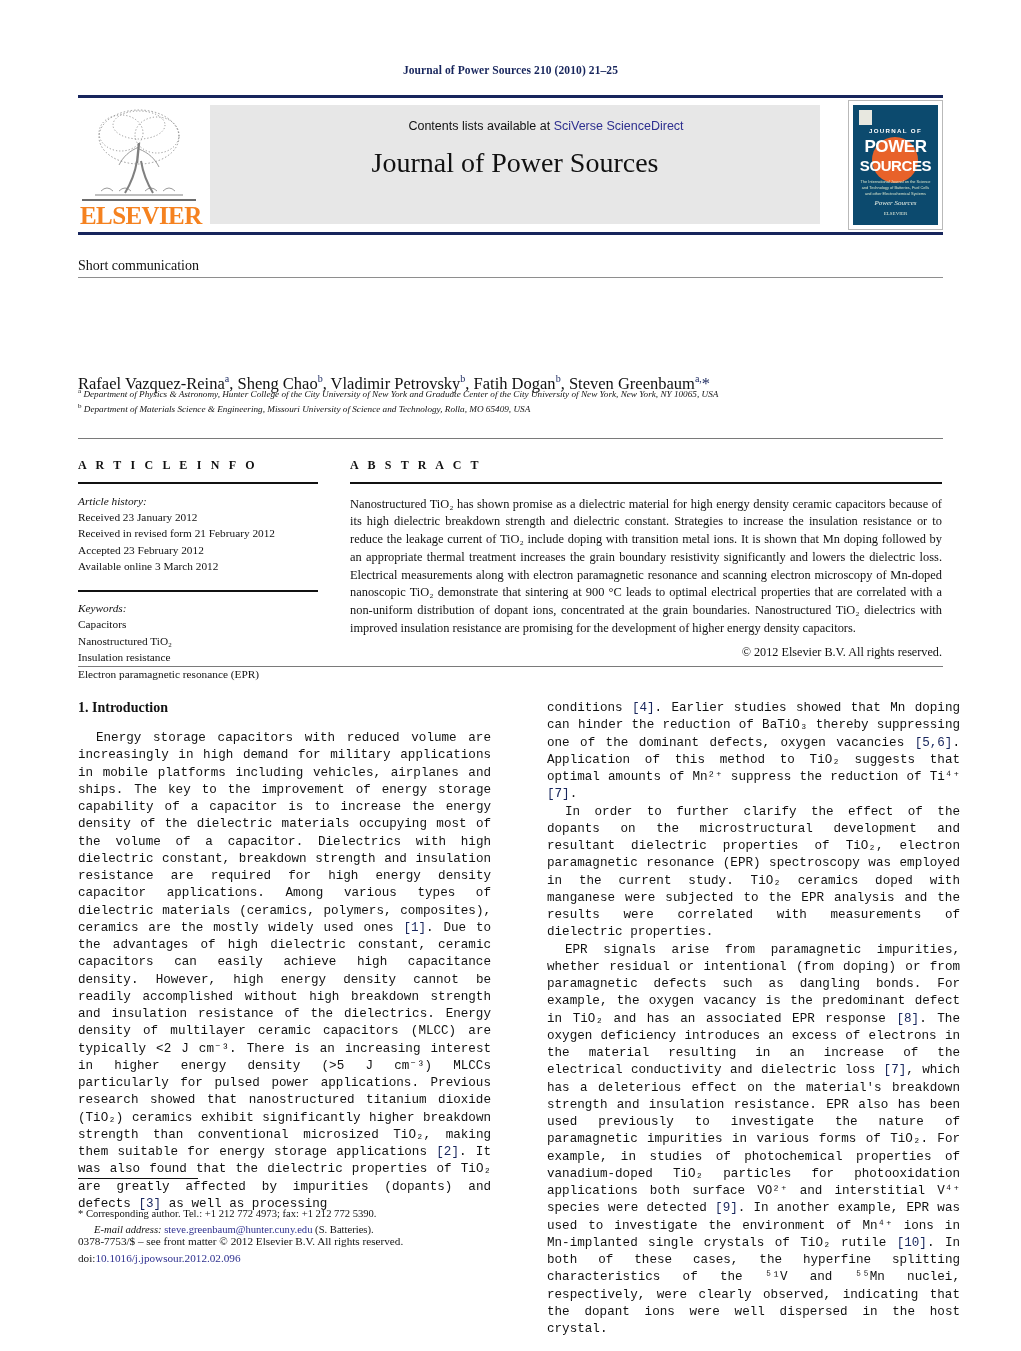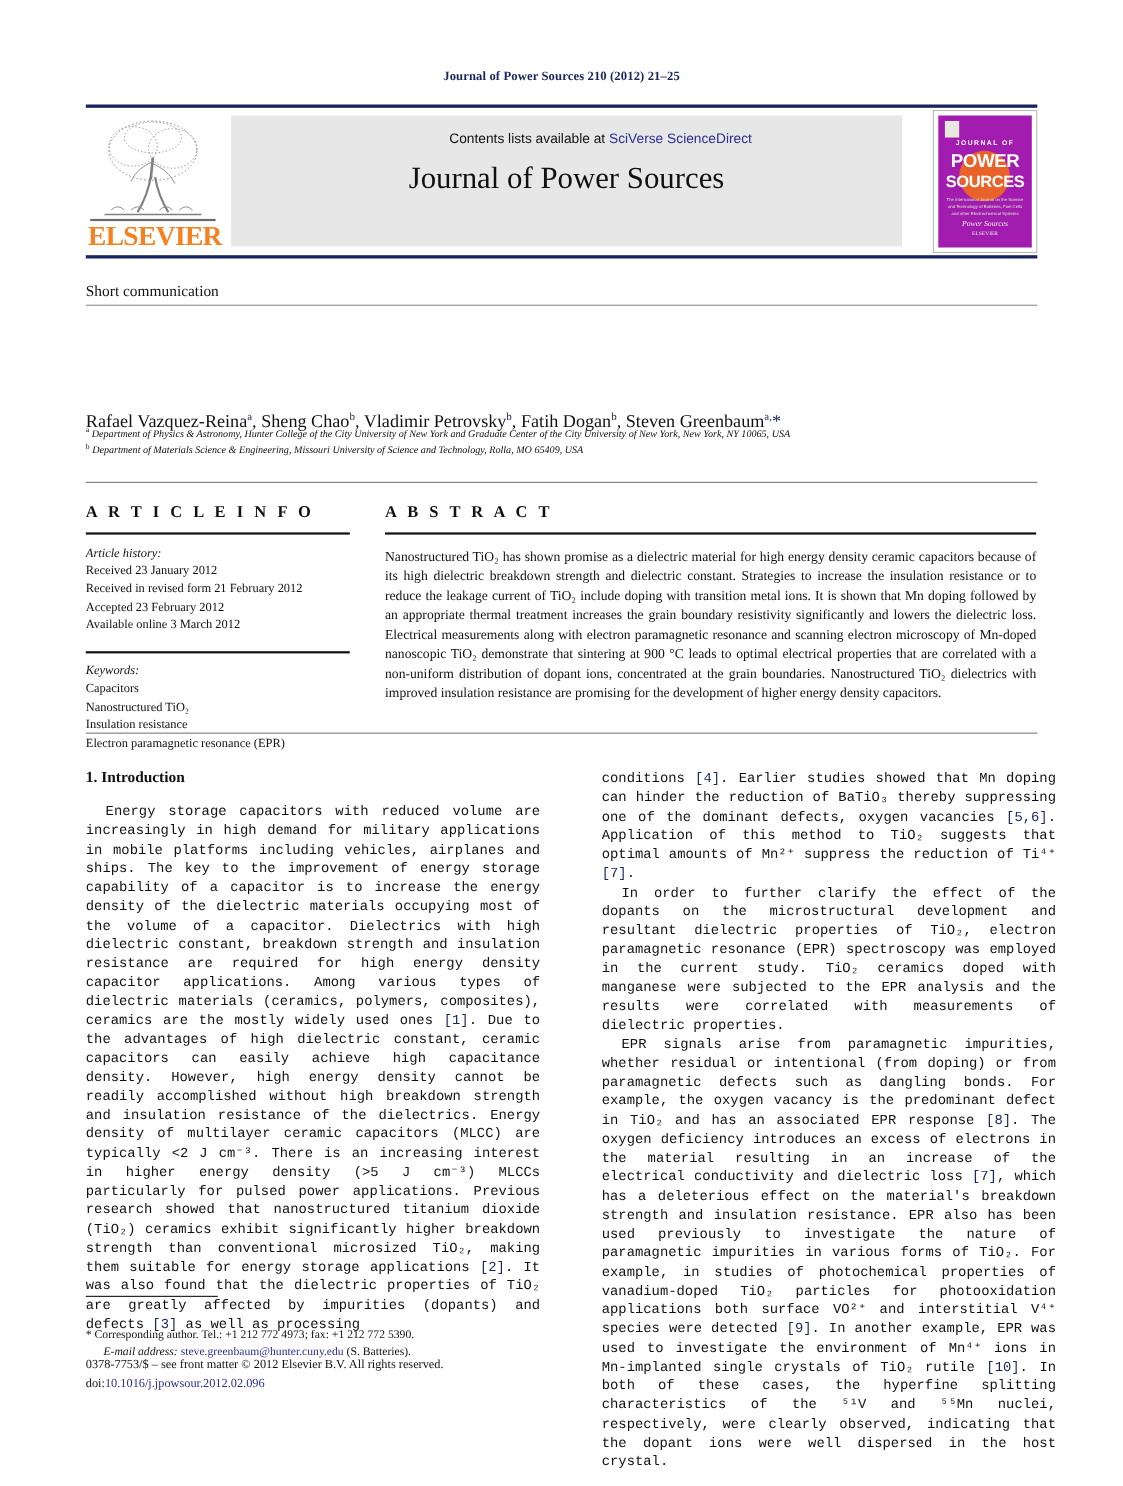--- a/index.html
+++ b/index.html
@@ -59,21 +59,21 @@
     font-family:"Liberation Sans", sans-serif;font-size:12.5px;
     letter-spacing:0.9px;color:#3a3a3a;
   }
   .mh-home .url{color:#2d2f8f;}
 
   .cover{
     position:absolute;left:770px;top:5px;width:93px;height:128px;
     border:1px solid #b9b9b9;background:#ffffff;
     overflow:hidden;
   }
-  .cov-inner{position:absolute;left:4px;top:4px;right:4px;bottom:4px;background:#a21caf;}
+  .cov-inner{position:absolute;left:4px;top:4px;right:4px;bottom:4px;background:#0c4a6e;}
   .cov-els{position:absolute;left:6px;top:5px;width:13px;height:15px;background:#e8e8e0;}
   .cov-jof{position:absolute;left:0;top:22px;width:100%;text-align:center;
     font-family:"Liberation Sans", sans-serif;font-size:6.2px;font-weight:bold;
     letter-spacing:1.3px;color:#ffffff;}
   .cov-dot{position:absolute;left:19px;top:32px;width:46px;height:46px;border-radius:50%;
     background:#e8622a;}
   .cov-power{position:absolute;left:0;top:32px;width:100%;text-align:center;
     font-family:"Liberation Sans", sans-serif;font-size:17px;font-weight:bold;
     letter-spacing:-0.4px;color:#ffffff;}
   .cov-sources{position:absolute;left:0;top:52px;width:100%;text-align:center;
@@ -117,21 +117,21 @@
     position:absolute;left:78px;top:438px;width:865px;height:230px;
   }
   .ib-rule-top{position:absolute;left:0;top:0;width:865px;height:1px;background:#7a7a7a;}
   .ib-rule-bot{position:absolute;left:0;top:228px;width:865px;height:1px;background:#7a7a7a;}
 
   .col-info{position:absolute;left:0;top:20px;width:240px;}
   .col-abs{position:absolute;left:272px;top:20px;width:592px;}
 
   .sec-label{
     font-family:"Liberation Serif", serif;font-weight:bold;
-    font-size:15px;letter-spacing:3.2px;color:#111;
+    font-size:12px;letter-spacing:3.2px;color:#111;
   }
   .sec-rule{margin-top:9px;height:1.6px;background:#111;}
 
   .hist{margin-top:9px;font-family:"Liberation Serif", serif;font-size:11.3px;line-height:1.45;color:#111;}
   .hist .it{font-style:italic;}
   .kw-rule{margin-top:16px;height:1.6px;background:#111;width:240px;}
   .kw{margin-top:8px;font-family:"Liberation Serif", serif;font-size:11.3px;line-height:1.45;color:#111;}
   .kw .it{font-style:italic;}
 
   .abstract{
@@ -170,21 +170,21 @@
     position:absolute;left:78px;top:1233px;width:460px;
     font-family:"Liberation Serif", serif;font-size:11.2px;line-height:1.5;color:#111;
   }
   .imprint .doi{color:#2d2f8f;}
 </style>
 </head>
 <body>
 
 <div class="page">
 
-  <div class="runhead">Journal of Power Sources 210 (2012) 21–25</div>
+  <div class="runhead">Journal of Power Sources 210 (2010) 21–25</div>
 
   <div class="masthead">
     <div class="mh-rule-top"></div>
 
     <div class="elsevier-logo">
       <svg class="tree-art" viewBox="0 0 108 100">
         <g stroke="#6b6b6b" stroke-width="0.8" fill="none">
           <ellipse cx="54" cy="34" rx="40" ry="27" stroke-dasharray="1.5 2"></ellipse>
           <ellipse cx="36" cy="30" rx="22" ry="18" stroke-dasharray="1.2 2"></ellipse>
           <ellipse cx="72" cy="32" rx="22" ry="18" stroke-dasharray="1.2 2"></ellipse>
@@ -255,20 +255,21 @@
         <div>Nanostructured TiO₂</div>
         <div>Insulation resistance</div>
         <div>Electron paramagnetic resonance (EPR)</div>
       </div>
     </div>
 
     <div class="col-abs">
       <div class="sec-label">A B S T R A C T</div>
       <div class="sec-rule"></div>
       <div class="abstract">Nanostructured TiO₂ has shown promise as a dielectric material for high energy density ceramic capacitors because of its high dielectric breakdown strength and dielectric constant. Strategies to increase the insulation resistance or to reduce the leakage current of TiO₂ include doping with transition metal ions. It is shown that Mn doping followed by an appropriate thermal treatment increases the grain boundary resistivity significantly and lowers the dielectric loss. Electrical measurements along with electron paramagnetic resonance and scanning electron microscopy of Mn-doped nanoscopic TiO₂ demonstrate that sintering at 900 °C leads to optimal electrical properties that are correlated with a non-uniform distribution of dopant ions, concentrated at the grain boundaries. Nanostructured TiO₂ dielectrics with improved insulation resistance are promising for the development of higher energy density capacitors.</div>
+      <div class="copyright">© 2012 Elsevier B.V. All rights reserved.</div>
     </div>
 
     <div class="ib-rule-bot"></div>
   </div>
 
   <div class="body">
     <div class="colL">
       <h2 class="h">1. Introduction</h2>
       <p class="bt">Energy storage capacitors with reduced volume are increasingly in high demand for military applications in mobile platforms including vehicles, airplanes and ships. The key to the improvement of energy storage capability of a capacitor is to increase the energy density of the dielectric materials occupying most of the volume of a capacitor. Dielectrics with high dielectric constant, breakdown strength and insulation resistance are required for high energy density capacitor applications. Among various types of dielectric materials (ceramics, polymers, composites), ceramics are the mostly widely used ones <span class="ref">[1]</span>. Due to the advantages of high dielectric constant, ceramic capacitors can easily achieve high capacitance density. However, high energy density cannot be readily accomplished without high breakdown strength and insulation resistance of the dielectrics. Energy density of multilayer ceramic capacitors (MLCC) are typically &lt;2 J cm⁻³. There is an increasing interest in higher energy density (&gt;5 J cm⁻³) MLCCs particularly for pulsed power applications. Previous research showed that nanostructured titanium dioxide (TiO₂) ceramics exhibit significantly higher breakdown strength than conventional microsized TiO₂, making them suitable for energy storage applications <span class="ref">[2]</span>. It was also found that the dielectric properties of TiO₂ are greatly affected by impurities (dopants) and defects <span class="ref">[3]</span> as well as processing</p>
     </div>

